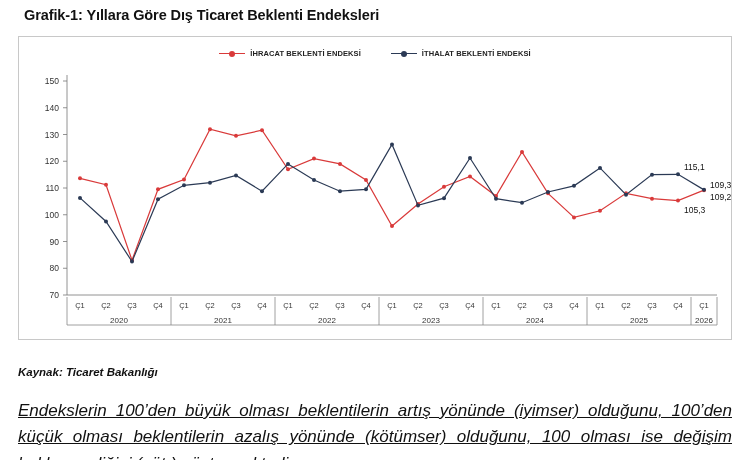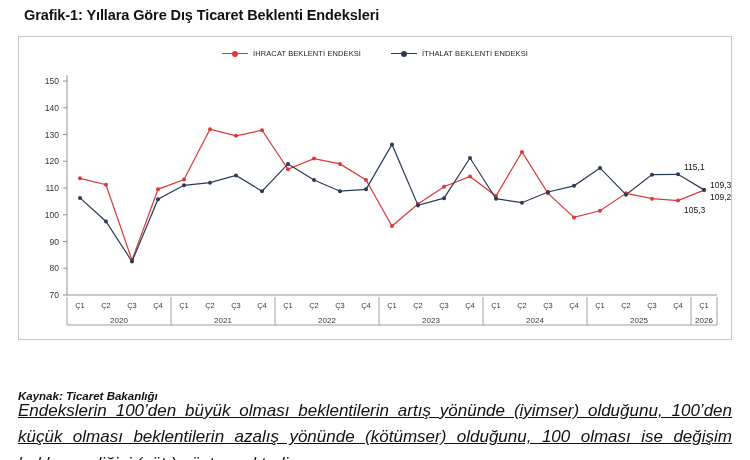--- a/index.html
+++ b/index.html
@@ -49,21 +49,21 @@
     display: flex;
     justify-content: center;
     gap: 30px;
     align-items: center;
   }
   .legend-item {
     display: flex;
     align-items: center;
     gap: 5px;
     font-size: 7.5px;
-    font-weight: normal;
+    font-weight: bold;
     letter-spacing: 0.1px;
     color: #222222;
   }
   .legend-swatch {
     width: 26px;
     height: 1px;
     position: relative;
     display: inline-block;
   }
   .legend-swatch::after {
@@ -93,21 +93,20 @@
     top: 0;
   }
   .src {
     position: absolute;
     left: 18px;
     top: 366px;
     font-size: 11.5px;
     font-weight: bold;
     font-style: italic;
     color: #111111;
-    margin-top: 24px;
   }
   .note {
     position: absolute;
     left: 18px;
     top: 398px;
     width: 714px;
     font-size: 17px;
     font-style: italic;
     line-height: 1.55;
     text-align: justify;

